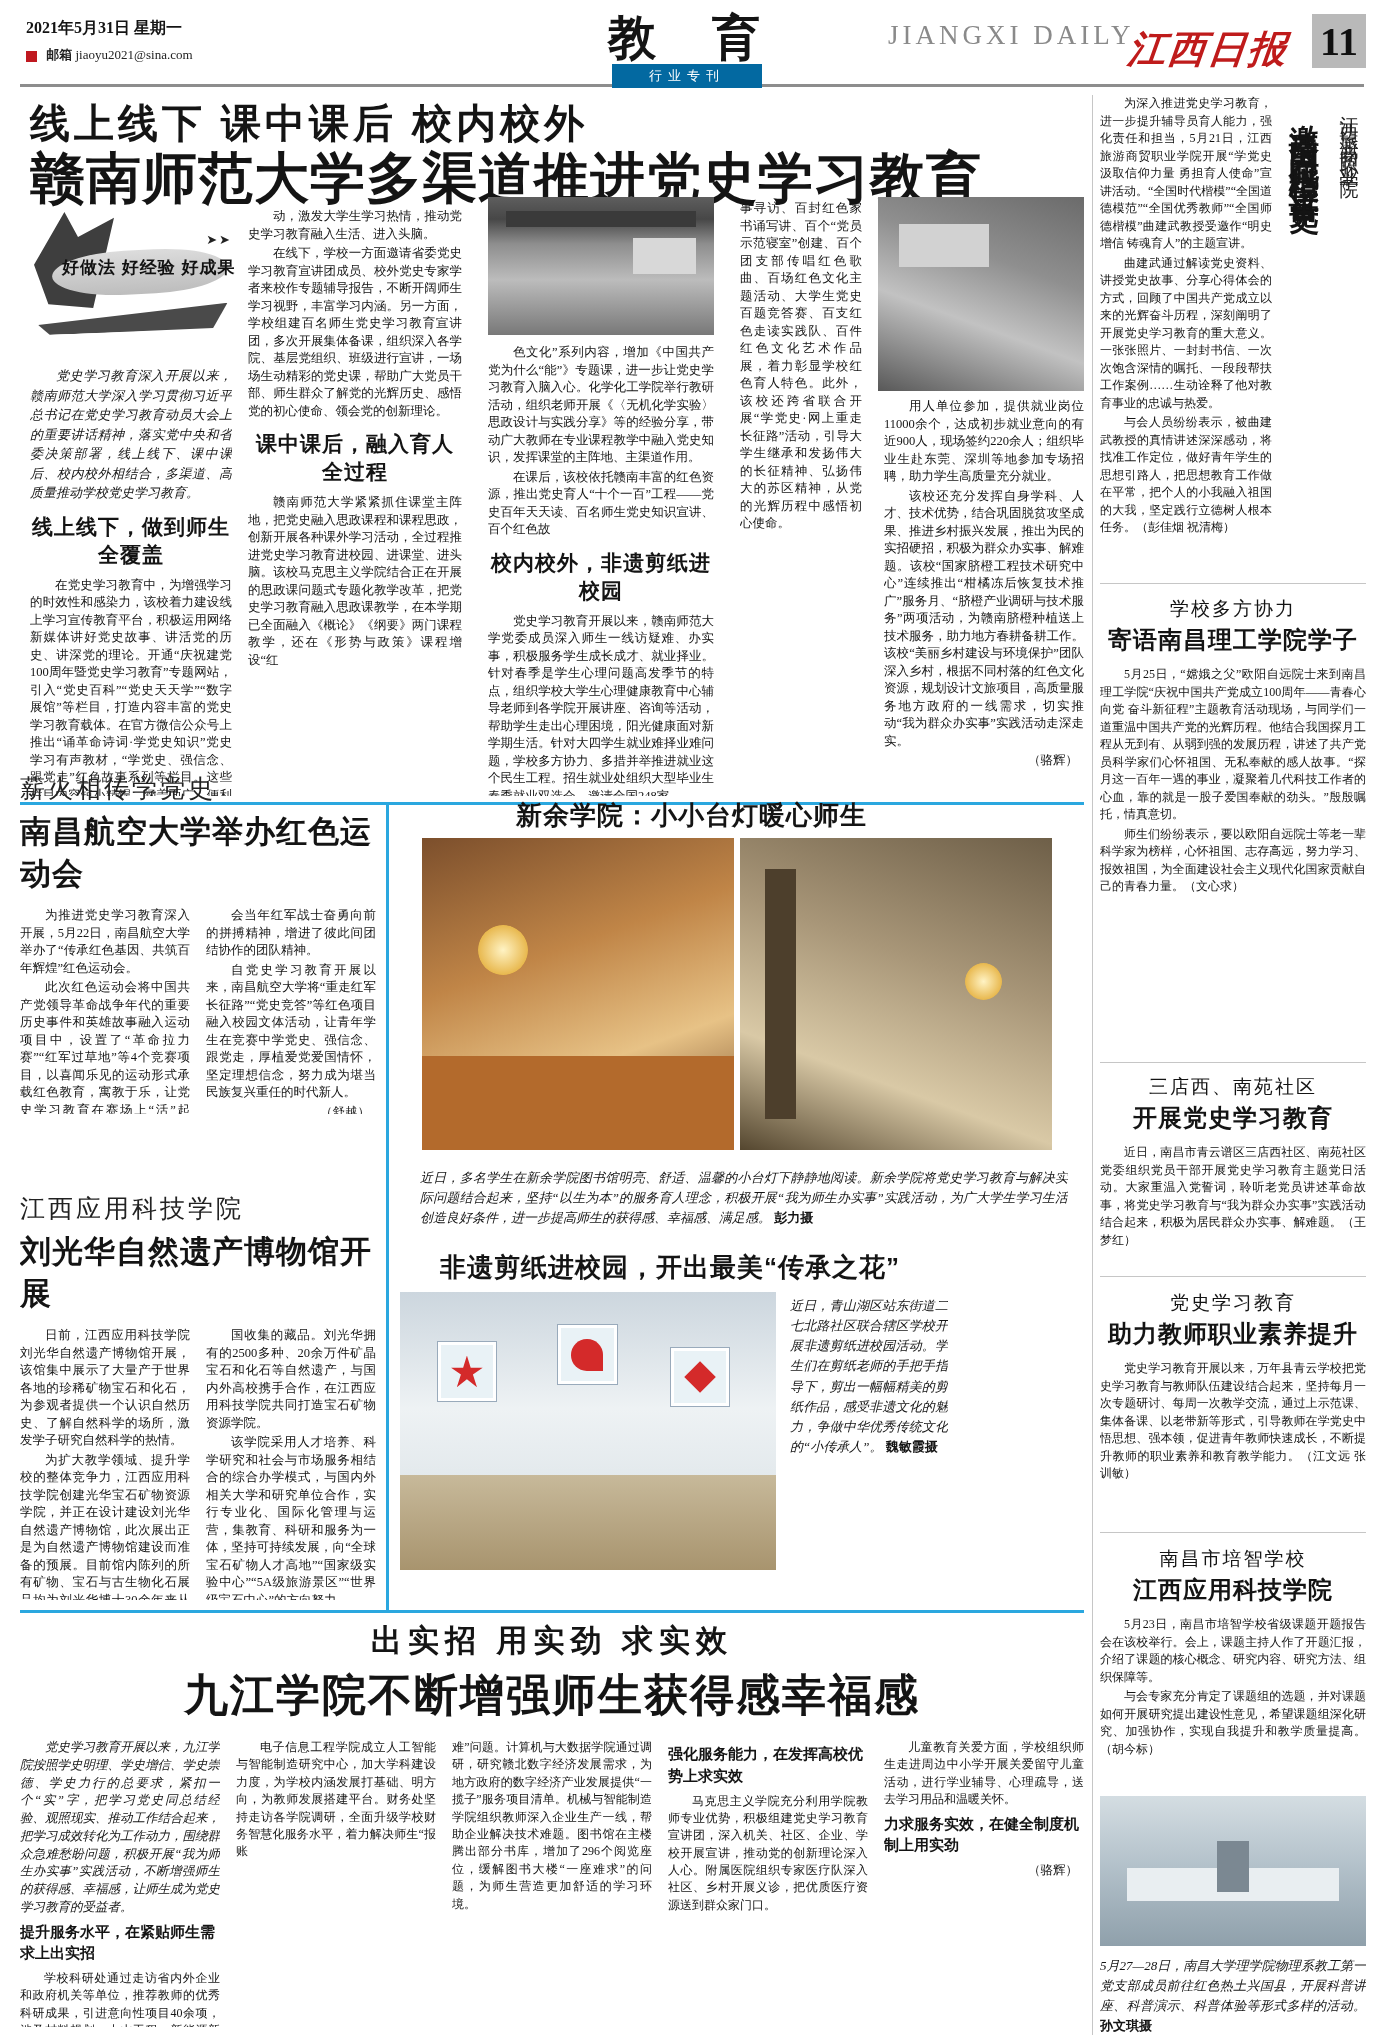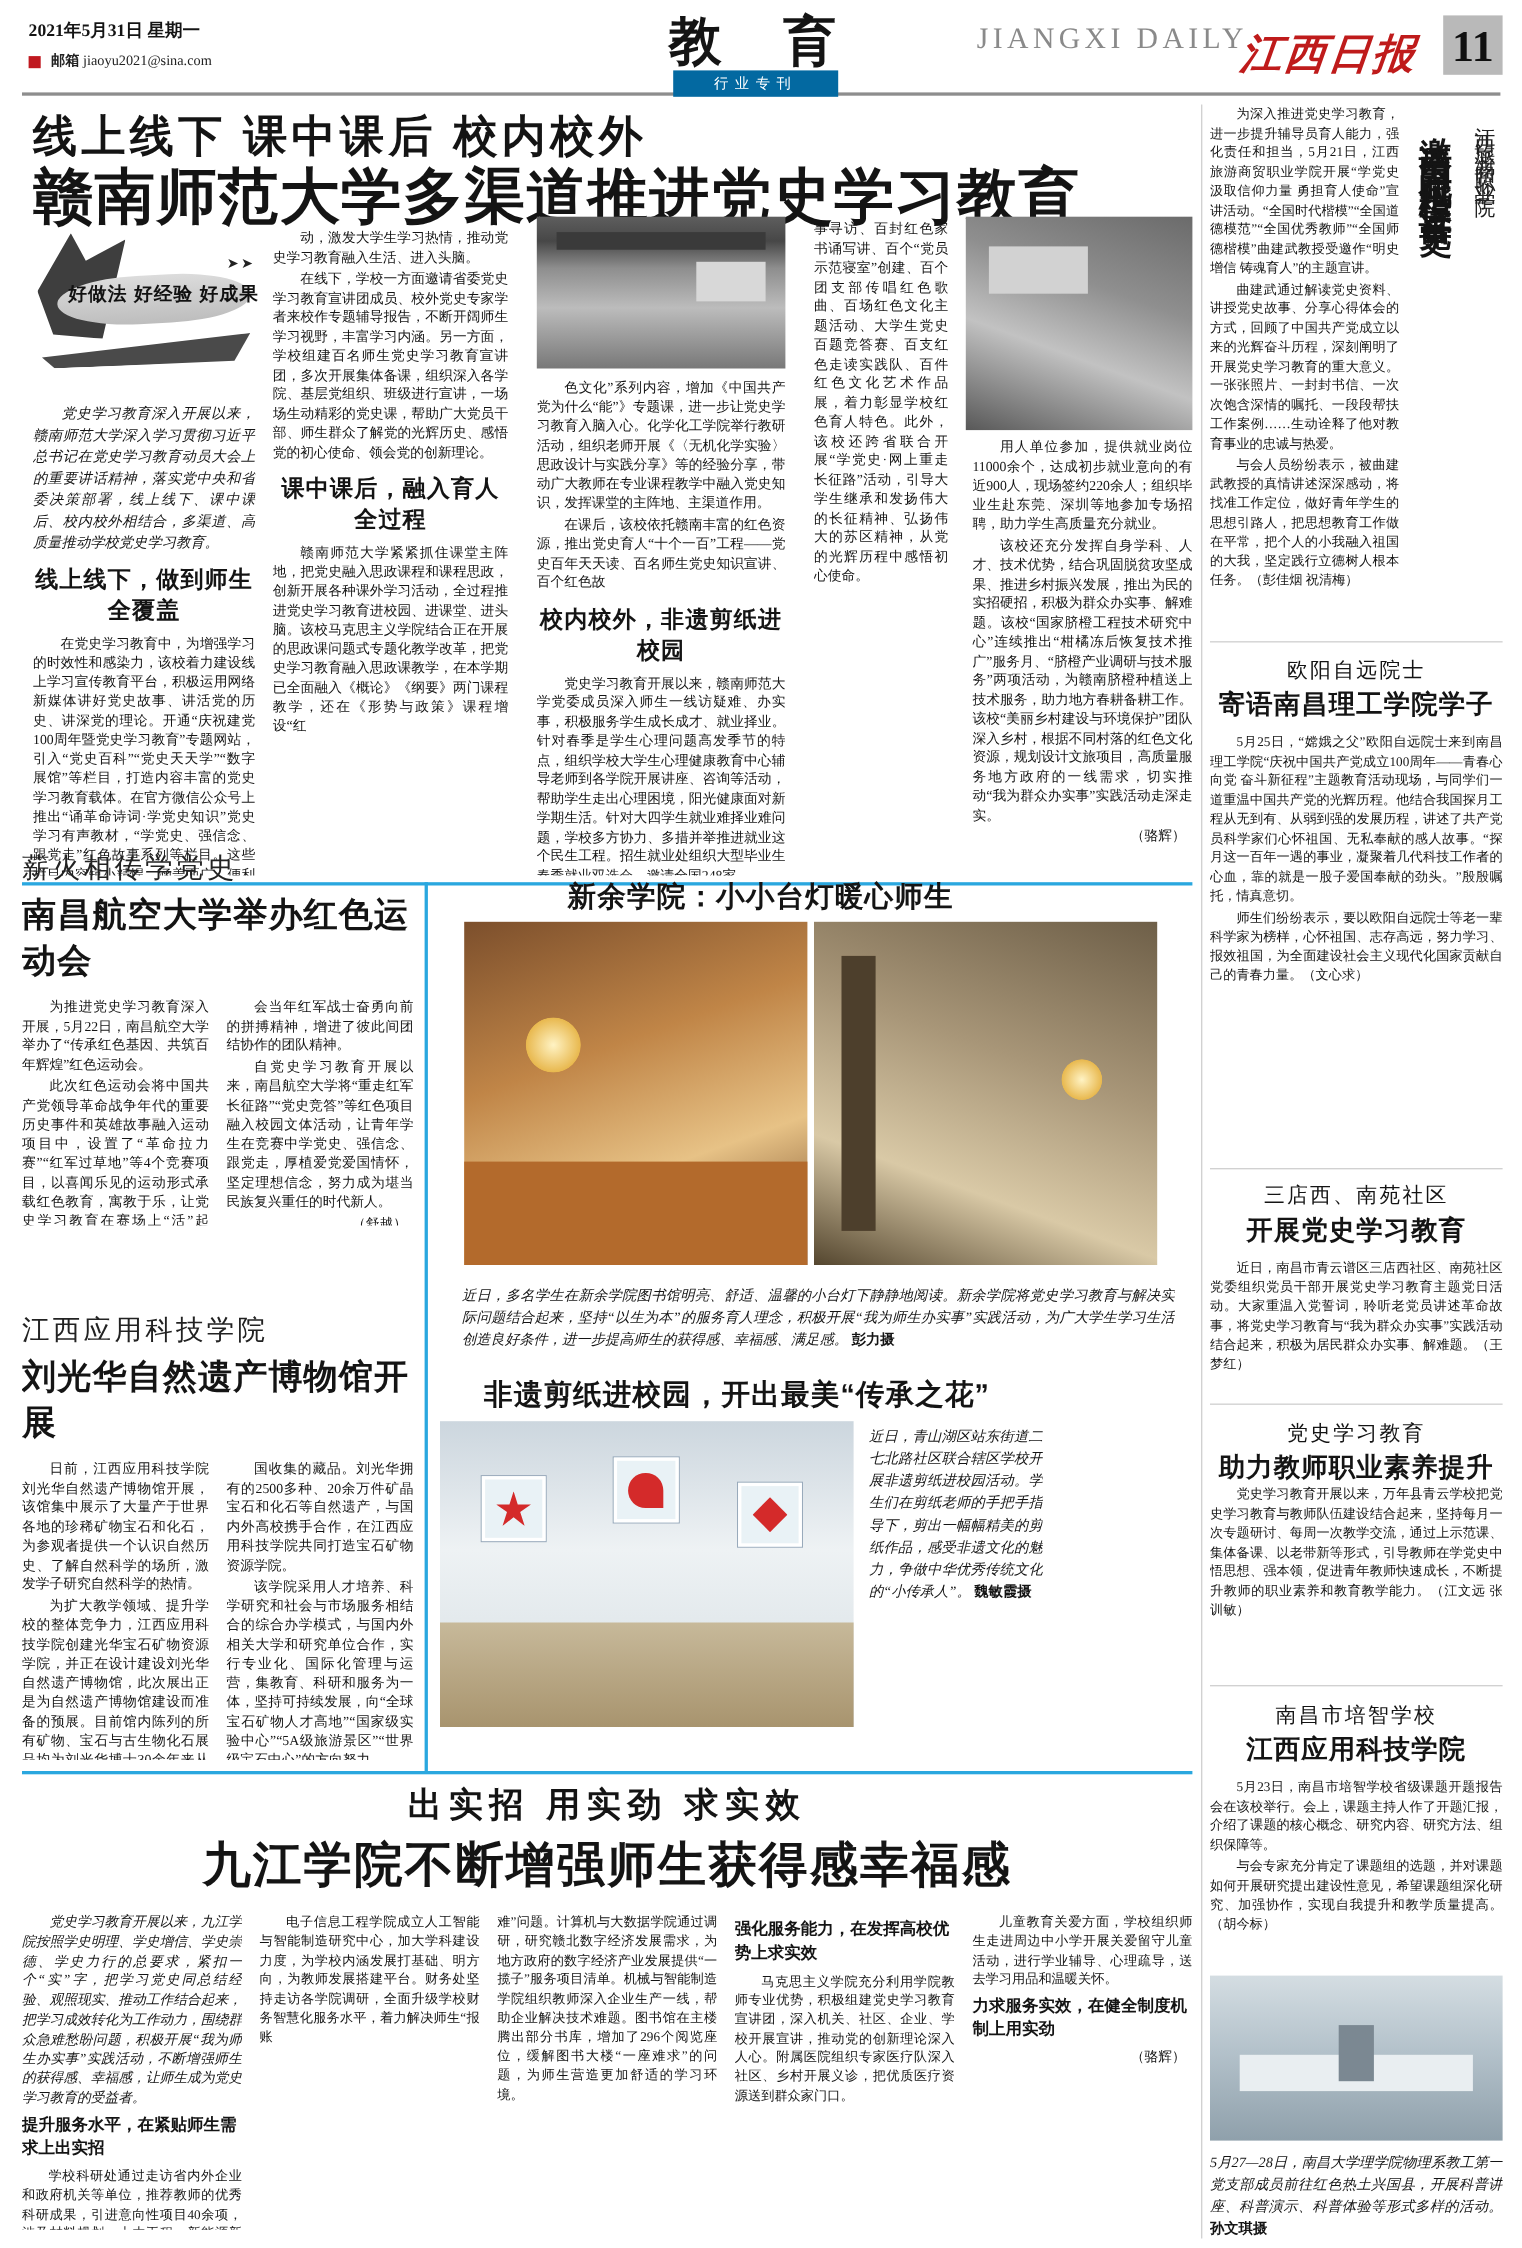--- a/index.html
+++ b/index.html
@@ -210,37 +210,37 @@
         <p>曲建武通过解读党史资料、讲授党史故事、分享心得体会的方式，回顾了中国共产党成立以来的光辉奋斗历程，深刻阐明了开展党史学习教育的重大意义。一张张照片、一封封书信、一次次饱含深情的嘱托、一段段帮扶工作案例……生动诠释了他对教育事业的忠诚与热爱。</p>
         <p>与会人员纷纷表示，被曲建武教授的真情讲述深深感动，将找准工作定位，做好青年学生的思想引路人，把思想教育工作做在平常，把个人的小我融入祖国的大我，坚定践行立德树人根本任务。（彭佳烟 祝清梅）</p>
       </div>
       <div class="vert sb1-head clip" style="width:52px;height:100%;padding-top:6px;">邀请全国『时代楷模』宣讲党史</div>
       <div class="vert sb1-kicker clip" style="width:38px;height:100%;padding-top:6px;">江西旅游商贸职业学院</div>
     </div>
   </div>
   <div class="abs grayline" style="left:1100px;top:583px;width:266px;height:1px;"></div>
 
   <div class="sb-art clip" style="top:596px;height:462px;">
-    <div class="sb-kicker">欧阳自远院士</div>
+    <div class="sb-kicker">学校多方协力</div>
     <div class="sb-head" style="margin-bottom:10px;">寄语南昌理工学院学子</div>
     <p class="sb-body">5月25日，“嫦娥之父”欧阳自远院士来到南昌理工学院“庆祝中国共产党成立100周年——青春心向党 奋斗新征程”主题教育活动现场，与同学们一道重温中国共产党的光辉历程。他结合我国探月工程从无到有、从弱到强的发展历程，讲述了共产党员科学家们心怀祖国、无私奉献的感人故事。“探月这一百年一遇的事业，凝聚着几代科技工作者的心血，靠的就是一股子爱国奉献的劲头。”殷殷嘱托，情真意切。</p>
     <p class="sb-body">师生们纷纷表示，要以欧阳自远院士等老一辈科学家为榜样，心怀祖国、志存高远，努力学习、报效祖国，为全面建设社会主义现代化国家贡献自己的青春力量。（文心求）</p>
   </div>
   <div class="abs grayline" style="left:1100px;top:1062px;width:266px;height:1px;"></div>
 
   <div class="sb-art clip" style="top:1074px;height:196px;">
     <div class="sb-kicker">三店西、南苑社区</div>
     <div class="sb-head" style="margin-bottom:10px;">开展党史学习教育</div>
     <p class="sb-body">近日，南昌市青云谱区三店西社区、南苑社区党委组织党员干部开展党史学习教育主题党日活动。大家重温入党誓词，聆听老党员讲述革命故事，将党史学习教育与“我为群众办实事”实践活动结合起来，积极为居民群众办实事、解难题。（王梦红）</p>
   </div>
   <div class="abs grayline" style="left:1100px;top:1276px;width:266px;height:1px;"></div>
 
   <div class="sb-art clip" style="top:1290px;height:236px;">
     <div class="sb-kicker">党史学习教育</div>
-    <div class="sb-head" style="margin-bottom:0;font-family:Liberation Mono, monospace;">助力教师职业素养提升</div>
+    <div class="sb-head" style="margin-bottom:10px;font-family:Liberation Mono, monospace;">助力教师职业素养提升</div>
     <p class="sb-body">党史学习教育开展以来，万年县青云学校把党史学习教育与教师队伍建设结合起来，坚持每月一次专题研讨、每周一次教学交流，通过上示范课、集体备课、以老带新等形式，引导教师在学党史中悟思想、强本领，促进青年教师快速成长，不断提升教师的职业素养和教育教学能力。（江文远 张训敏）</p>
   </div>
   <div class="abs grayline" style="left:1100px;top:1532px;width:266px;height:1px;"></div>
 
   <div class="sb-art clip" style="top:1546px;height:242px;">
     <div class="sb-kicker">南昌市培智学校</div>
     <div class="sb-head" style="margin-bottom:10px;">江西应用科技学院</div>
     <p class="sb-body">5月23日，南昌市培智学校省级课题开题报告会在该校举行。会上，课题主持人作了开题汇报，介绍了课题的核心概念、研究内容、研究方法、组织保障等。</p>
     <p class="sb-body">与会专家充分肯定了课题组的选题，并对课题如何开展研究提出建设性意见，希望课题组深化研究、加强协作，实现自我提升和教学质量提高。（胡今标）</p>
   </div>

